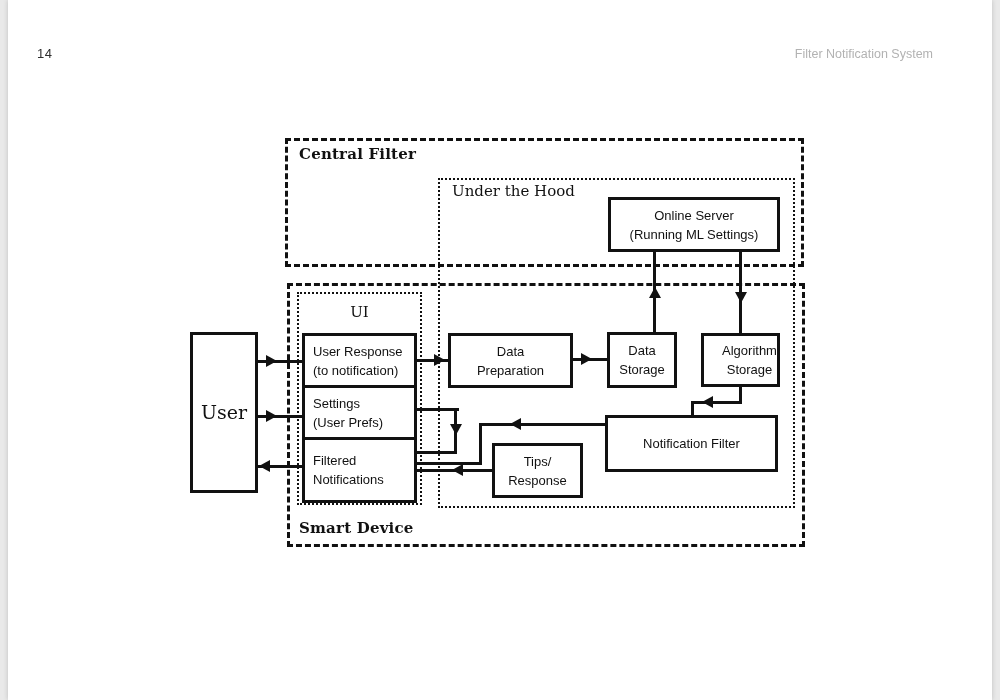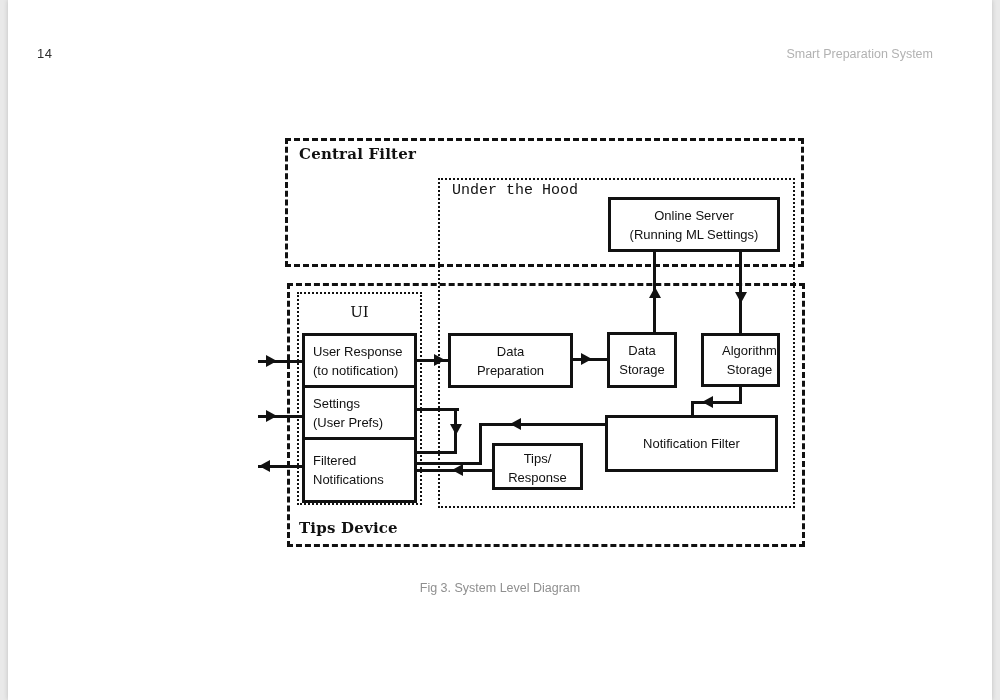--- a/index.html
+++ b/index.html
@@ -31,51 +31,53 @@
   .arr.u{border-bottom:11px solid #111;border-top:0;}
   .arr.d{border-top:11px solid #111;border-bottom:0;}
 </style>
 </head>
 <body>
 
 <div id="page">
 <div id="stage">
 
   <div class="pgnum">14</div>
-  <div class="hdr">Smart Preparation System</div>
-  <div class="caption">Fig 3. System Level Diagram</div>
+  <div class="hdr">Filter Notification System</div>
 
   <div class="dashed" style="left:285px;top:138px;width:519px;height:129px;"></div>
   <div class="dashed" style="left:287px;top:283px;width:518px;height:264px;"></div>
   <div class="dotted" style="left:438px;top:178px;width:357px;height:330px;"></div>
   <div class="dotted" style="left:297px;top:292px;width:125px;height:213px;"></div>
 
   <div class="glabel bold" style="left:299px;top:145px;">Central Filter</div>
-  <div class="glabel" style="left:452px;top:182px;font-family:Liberation Mono, monospace;">Under the Hood</div>
+  <div class="glabel" style="left:452px;top:182px;">Under the Hood</div>
   <div class="glabel" style="left:297px;top:303px;width:125px;text-align:center;">UI</div>
-  <div class="glabel bold" style="left:299px;top:519px;">Tips Device</div>
+  <div class="glabel bold" style="left:299px;top:519px;">Smart Device</div>
 
   <div class="hline" style="left:258px;top:360px;width:44px;"></div>
   <div class="hline" style="left:258px;top:415px;width:44px;"></div>
   <div class="hline" style="left:258px;top:465px;width:44px;"></div>
   <div class="hline" style="left:417px;top:359px;width:31px;"></div>
   <div class="hline" style="left:573px;top:358px;width:34px;"></div>
   <div class="vline" style="left:653px;top:252px;height:80px;"></div>
   <div class="vline" style="left:739px;top:252px;height:81px;"></div>
   <div class="vline" style="left:739px;top:387px;height:17px;"></div>
   <div class="hline" style="left:691px;top:401px;width:51px;"></div>
   <div class="vline" style="left:691px;top:401px;height:14px;"></div>
   <div class="hline" style="left:479px;top:423px;width:126px;"></div>
   <div class="vline" style="left:479px;top:423px;height:42px;"></div>
   <div class="hline" style="left:417px;top:462px;width:65px;"></div>
   <div class="hline" style="left:417px;top:408px;width:42px;"></div>
   <div class="vline" style="left:454px;top:408px;height:46px;"></div>
   <div class="hline" style="left:417px;top:451px;width:40px;"></div>
   <div class="hline" style="left:417px;top:469px;width:75px;"></div>
 
+  <div class="box userbox" style="left:190px;top:332px;width:68px;height:161px;">
+    <span>User</span>
+  </div>
 
   <div class="box" style="left:608px;top:197px;width:172px;height:55px;">
     <span>Online Server</span>
     <span>(Running ML Settings)</span>
   </div>
 
   <div class="box left-text" style="left:302px;top:333px;width:115px;height:55px;">
     <span>User Response</span>
     <span>(to notification)</span>
   </div>
@@ -102,21 +104,21 @@
 
   <div class="box" style="left:701px;top:333px;width:79px;height:54px;padding-left:18px;">
     <span>Algorithm</span>
     <span>Storage</span>
   </div>
 
   <div class="box" style="left:605px;top:415px;width:173px;height:57px;">
     <span>Notification Filter</span>
   </div>
 
-  <div class="box" style="left:492px;top:443px;width:91px;height:47px;justify-content:flex-end;">
+  <div class="box" style="left:492px;top:443px;width:91px;height:55px;">
     <span>Tips/</span>
     <span>Response</span>
   </div>
 
   <div class="arr r" style="left:266px;top:355px;"></div>
   <div class="arr r" style="left:266px;top:410px;"></div>
   <div class="arr l" style="left:259px;top:460px;"></div>
   <div class="arr r" style="left:434px;top:354px;"></div>
   <div class="arr r" style="left:581px;top:353px;"></div>
   <div class="arr u" style="left:649px;top:287px;"></div>

